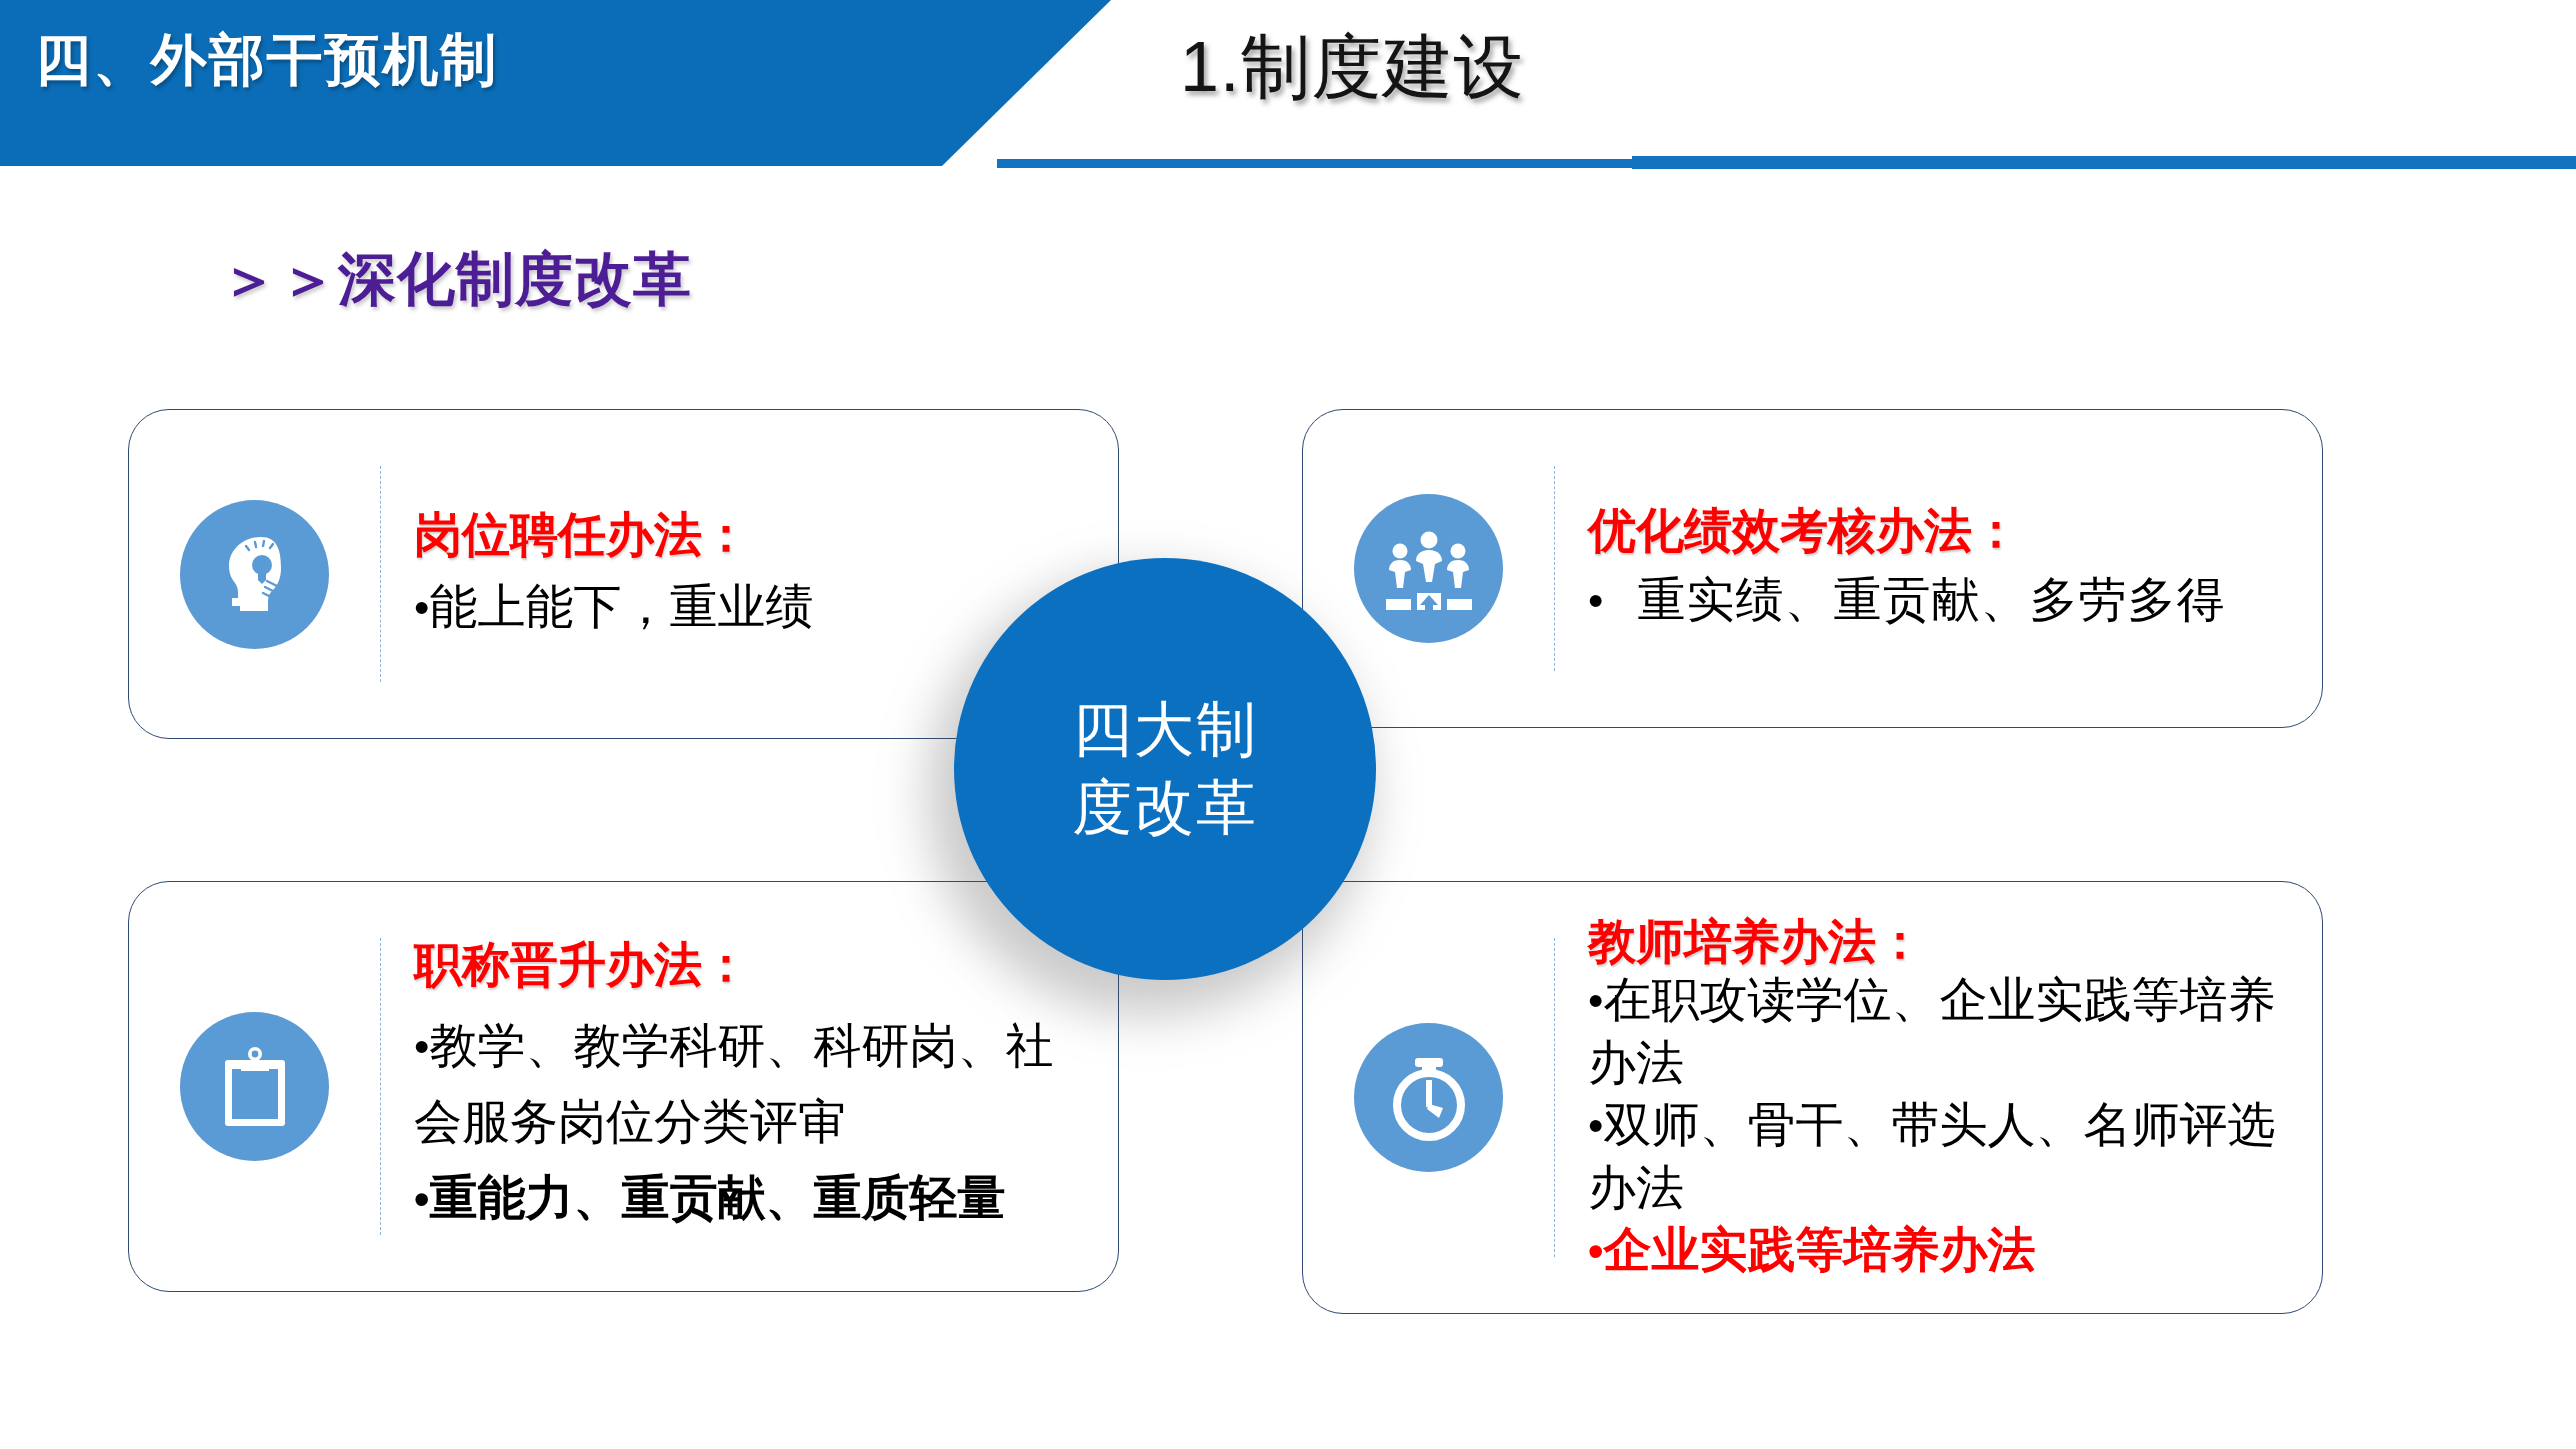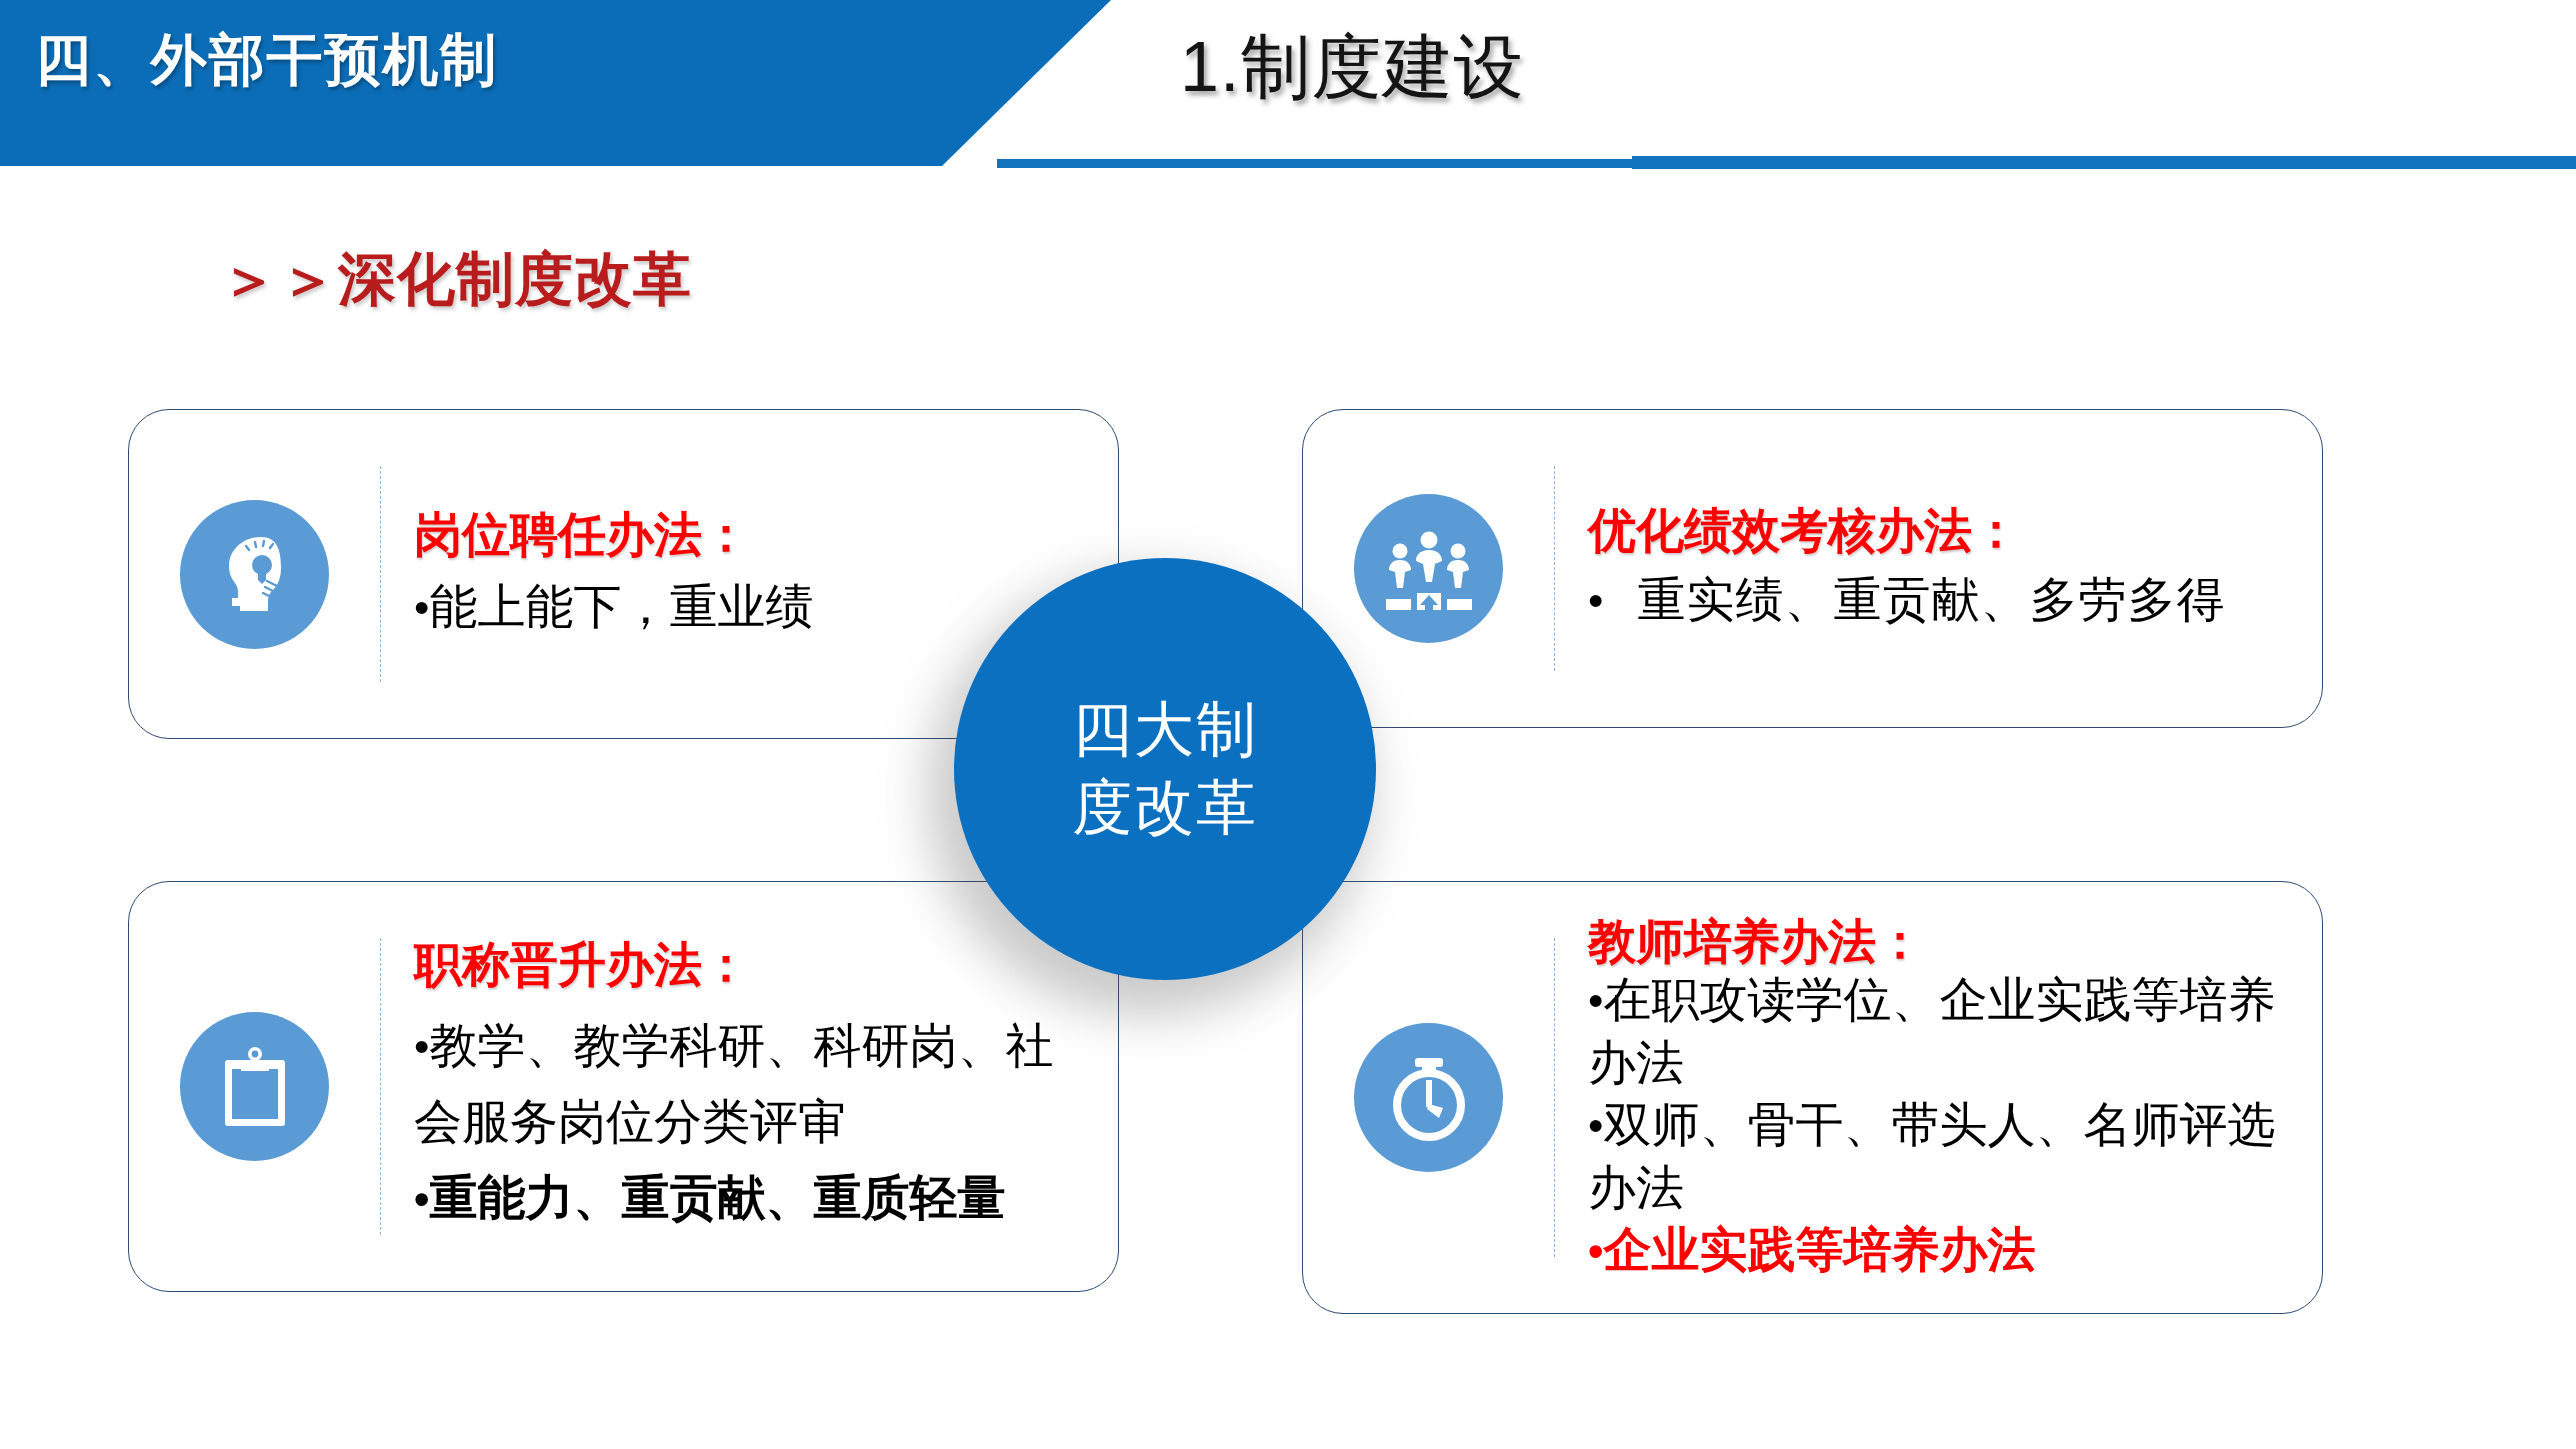--- a/index.html
+++ b/index.html
@@ -73,21 +73,21 @@
     z-index: 2;
   }
 
   
   .subtitle {
     position: absolute;
     left: 220px;
     top: 241px;
     font-size: 58px;
     font-weight: bold;
-    color: #b91c1c;
+    color: #4c1d95;
     white-space: nowrap;
     text-shadow: 1.9px 2.9px 3.9px rgba(140,140,140,0.45);
     letter-spacing: 1px;
   }
 
   
   .card {
     position: absolute;
     box-sizing: border-box;
     border: 1.9px solid #2E4A72;

